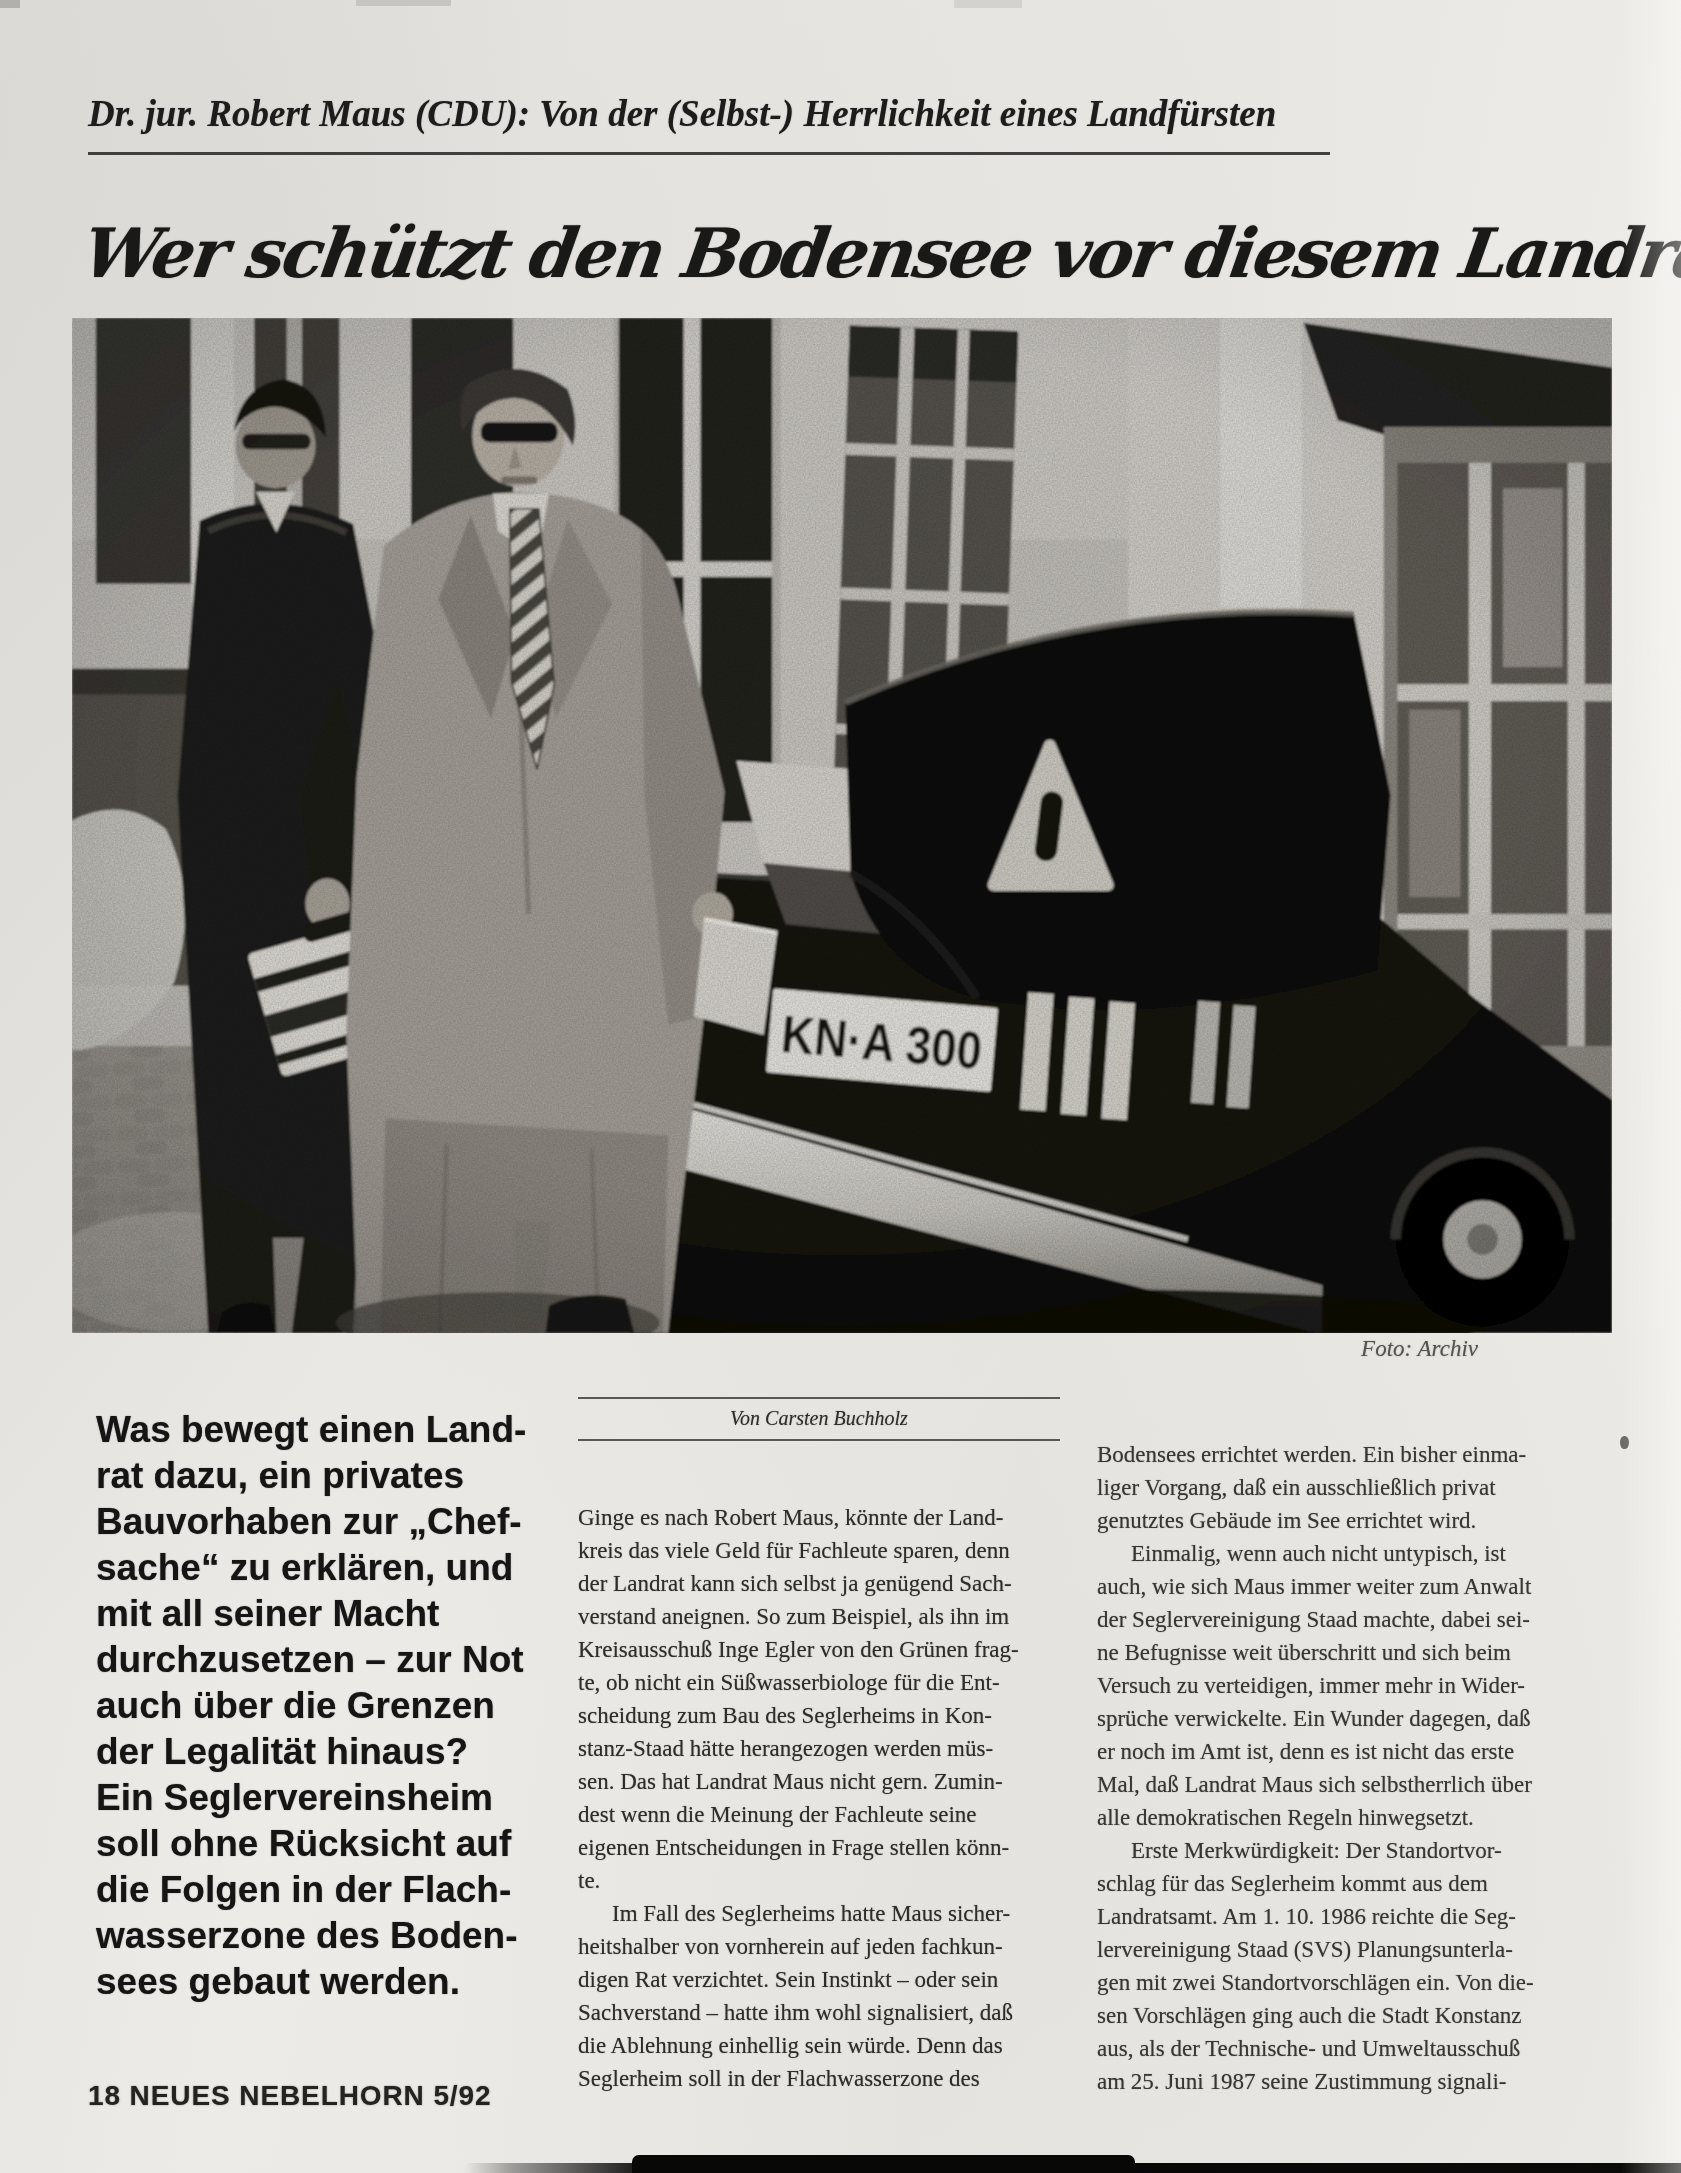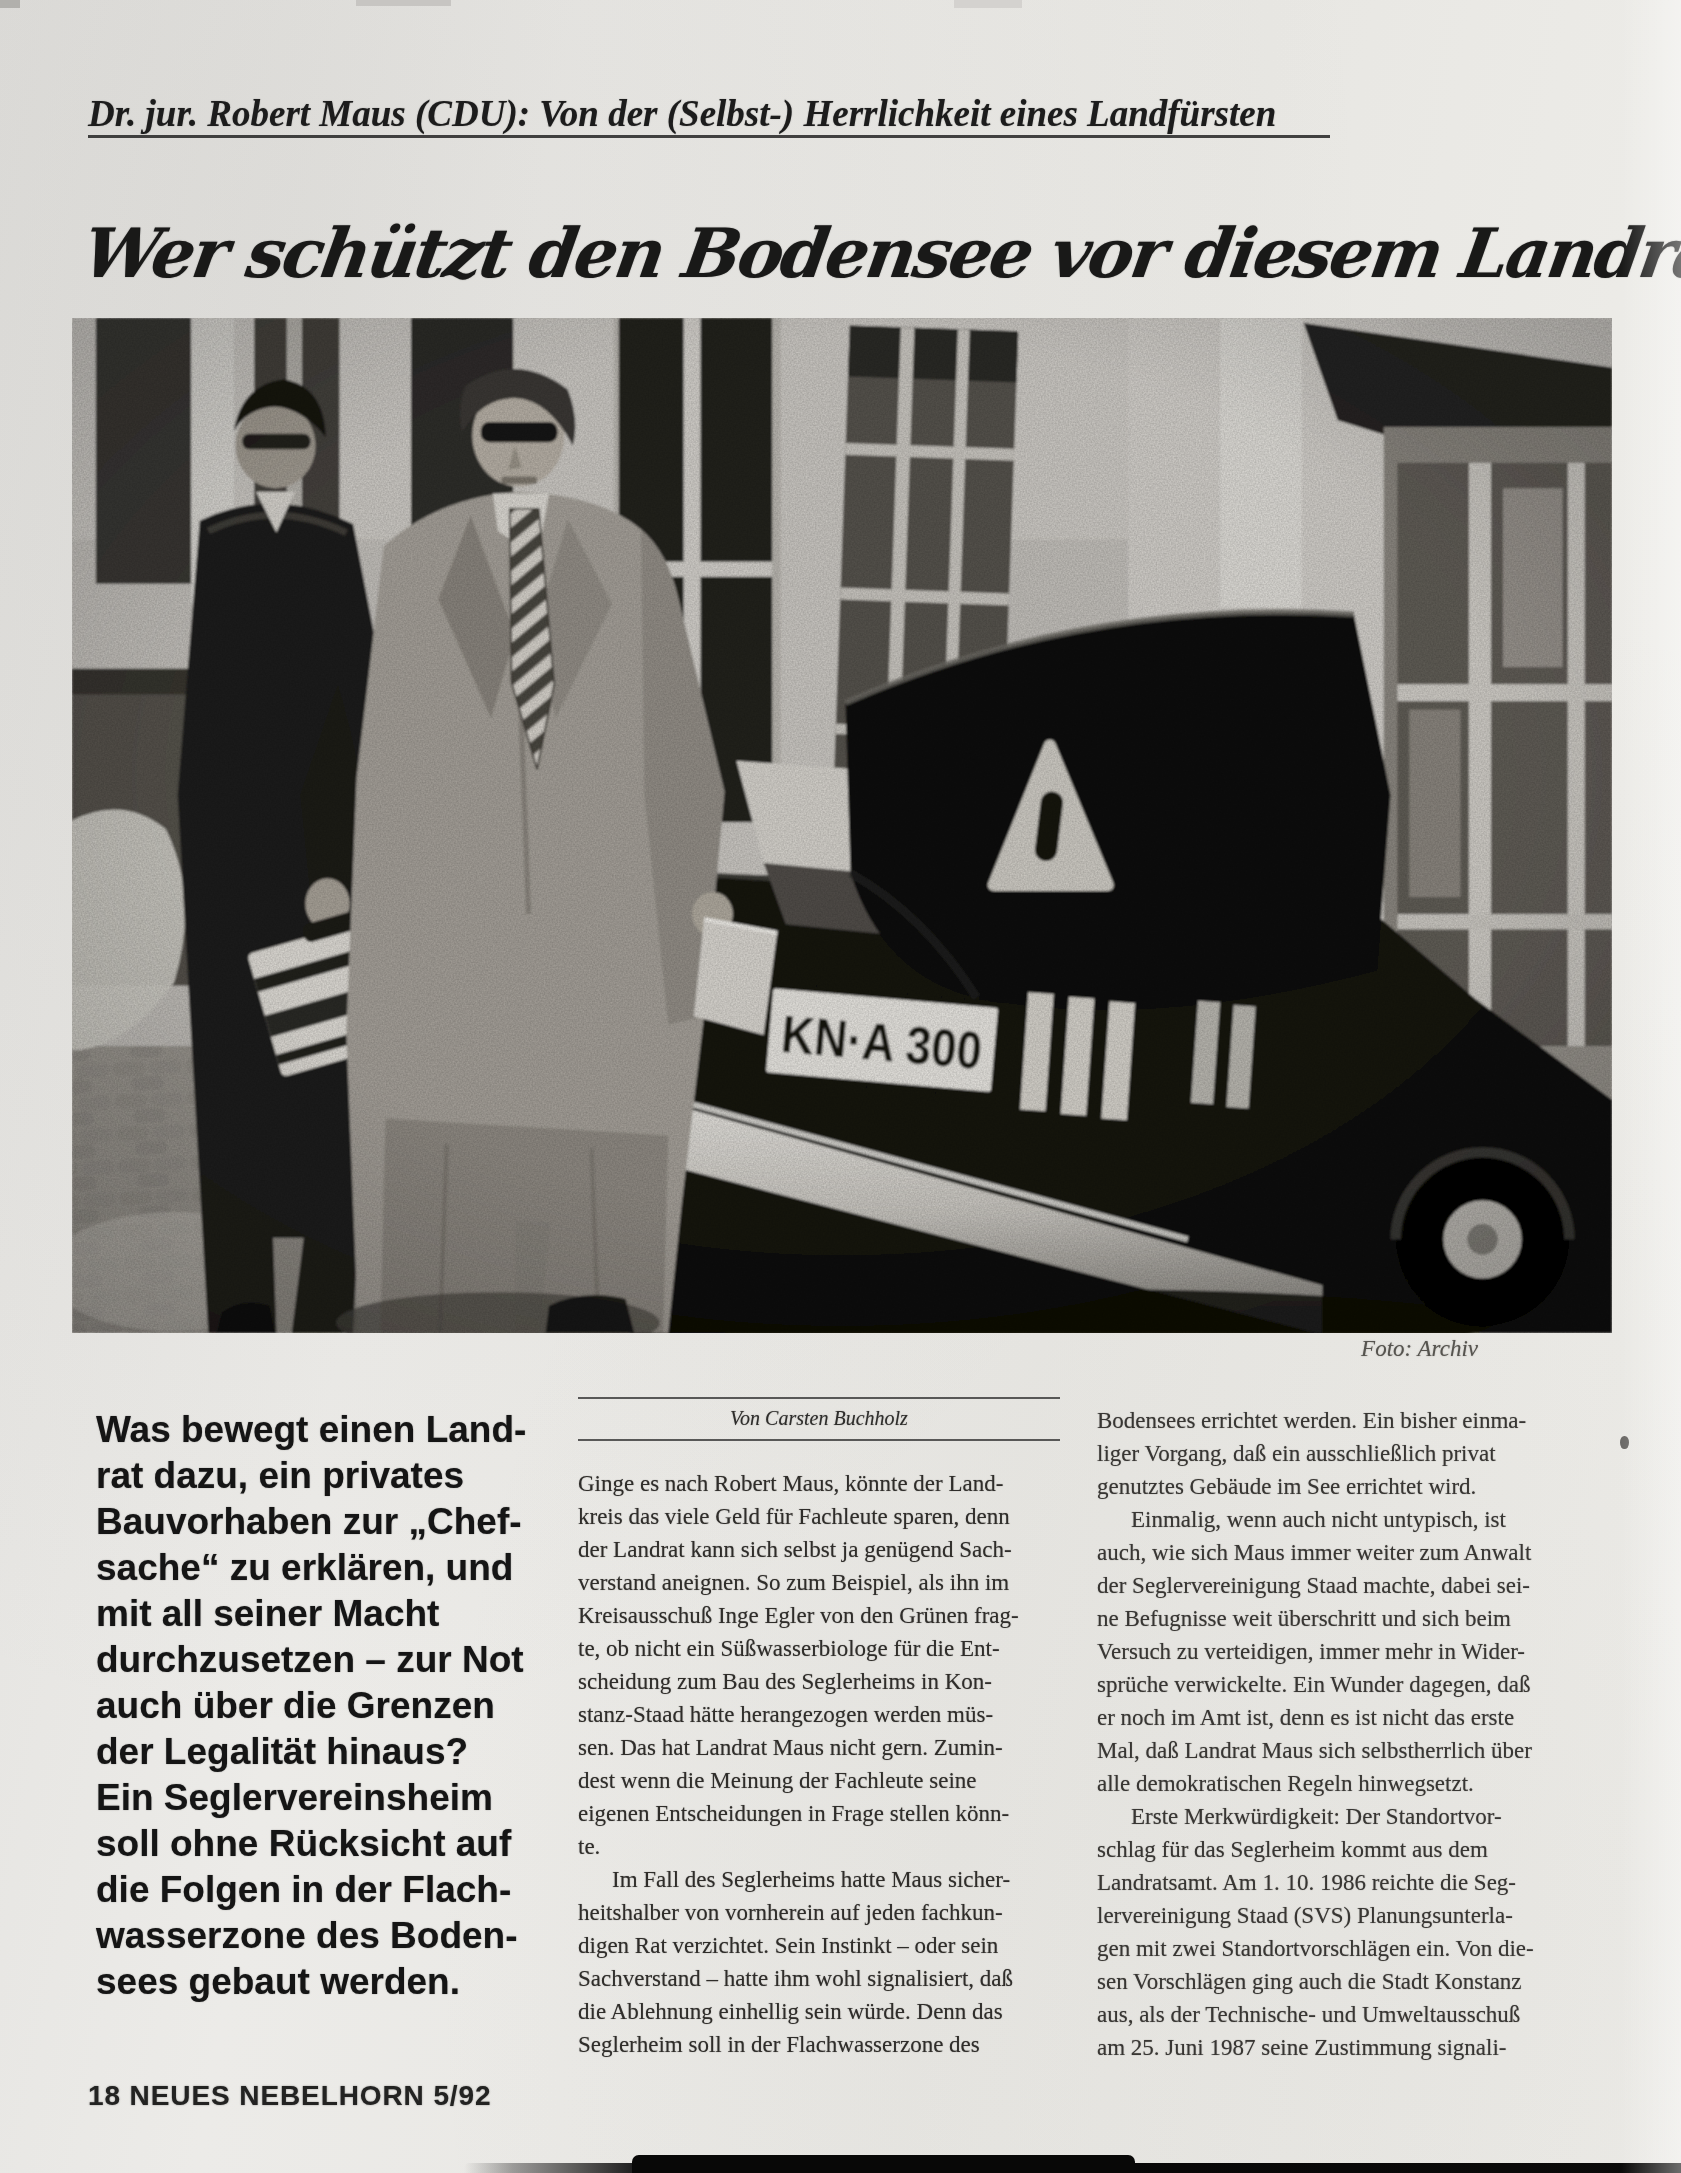--- a/index.html
+++ b/index.html
@@ -15,21 +15,21 @@
       radial-gradient(ellipse at 18% 12%, rgba(120,118,112,0.10), rgba(0,0,0,0) 55%),
       radial-gradient(ellipse at 85% 90%, rgba(140,138,132,0.08), rgba(0,0,0,0) 50%),
       linear-gradient(100deg,#e2e1de 0%,#ecebe8 28%,#e8e7e3 62%,#f0efeb 100%);
   }
   
   .kicker{
     position:absolute;left:88px;top:92px;
     font-family:"Liberation Serif", serif;
     font-style:italic;font-weight:bold;
     font-size:37px;color:#1c1c1c;
-    padding-bottom:0;
+    padding-bottom:17px;
     width:1242px;
     border-bottom:3.4px solid rgba(28,28,28,0.82);
     text-shadow:0 0 1.3px rgba(0,0,0,0.35);
     white-space:nowrap;
   }
   
   .headline{
     position:absolute;left:78px;top:213px;
     font-family:"DejaVu Serif","Liberation Serif",serif;
     font-style:italic;font-weight:bold;
@@ -68,20 +68,21 @@
     text-align:center;
     font-style:italic;font-size:20px;color:#2e2d2b;
     text-shadow:0 0 1.2px rgba(40,40,40,0.45);
   }
   .bodycol{
     position:absolute;
     font-family:"Liberation Serif",serif;
     font-size:23px;line-height:33px;
     color:#2f2d2a;
     text-shadow:0 0 1.1px rgba(50,48,45,0.5);
+    margin-top:34px;
   }
   .bodycol p{margin:0;white-space:pre-line;}
   .bodycol p.indent{text-indent:34px;}
   .col2{left:578px;top:1467px;width:486px;}
   .col3{left:1097px;top:1404px;width:489px;color:#383633;}
   .footer{
     position:absolute;left:88px;top:2080px;
     font-family:"Liberation Sans",sans-serif;
     font-weight:bold;font-size:28px;letter-spacing:0.9px;
     color:#232322;

